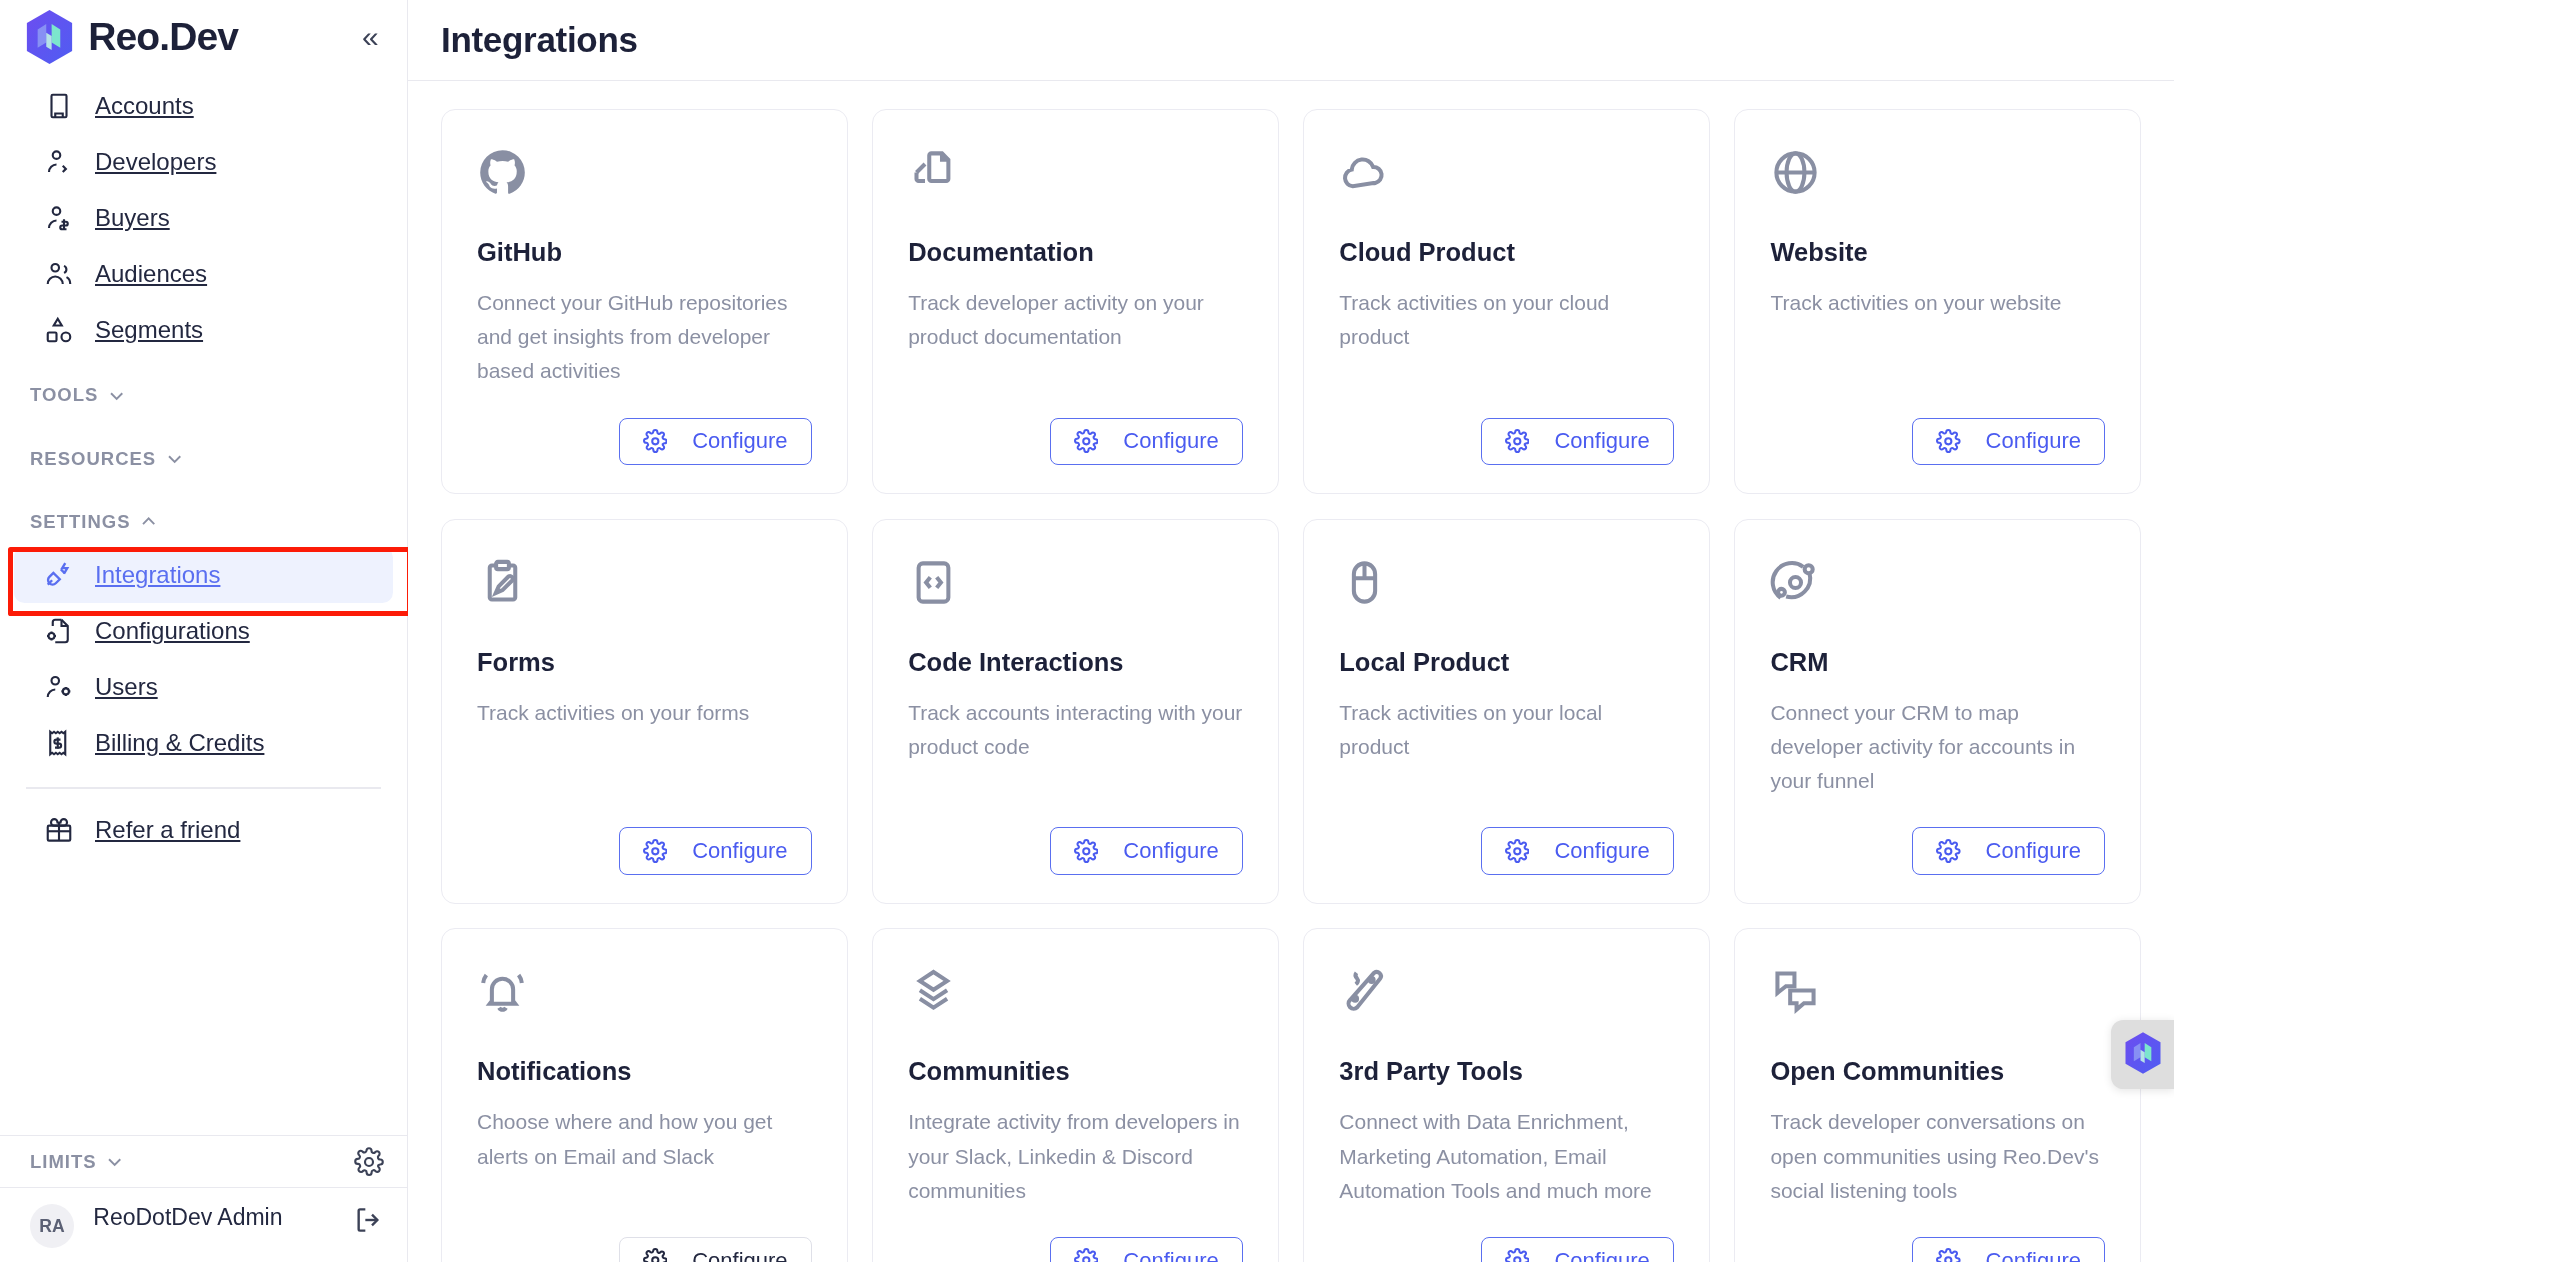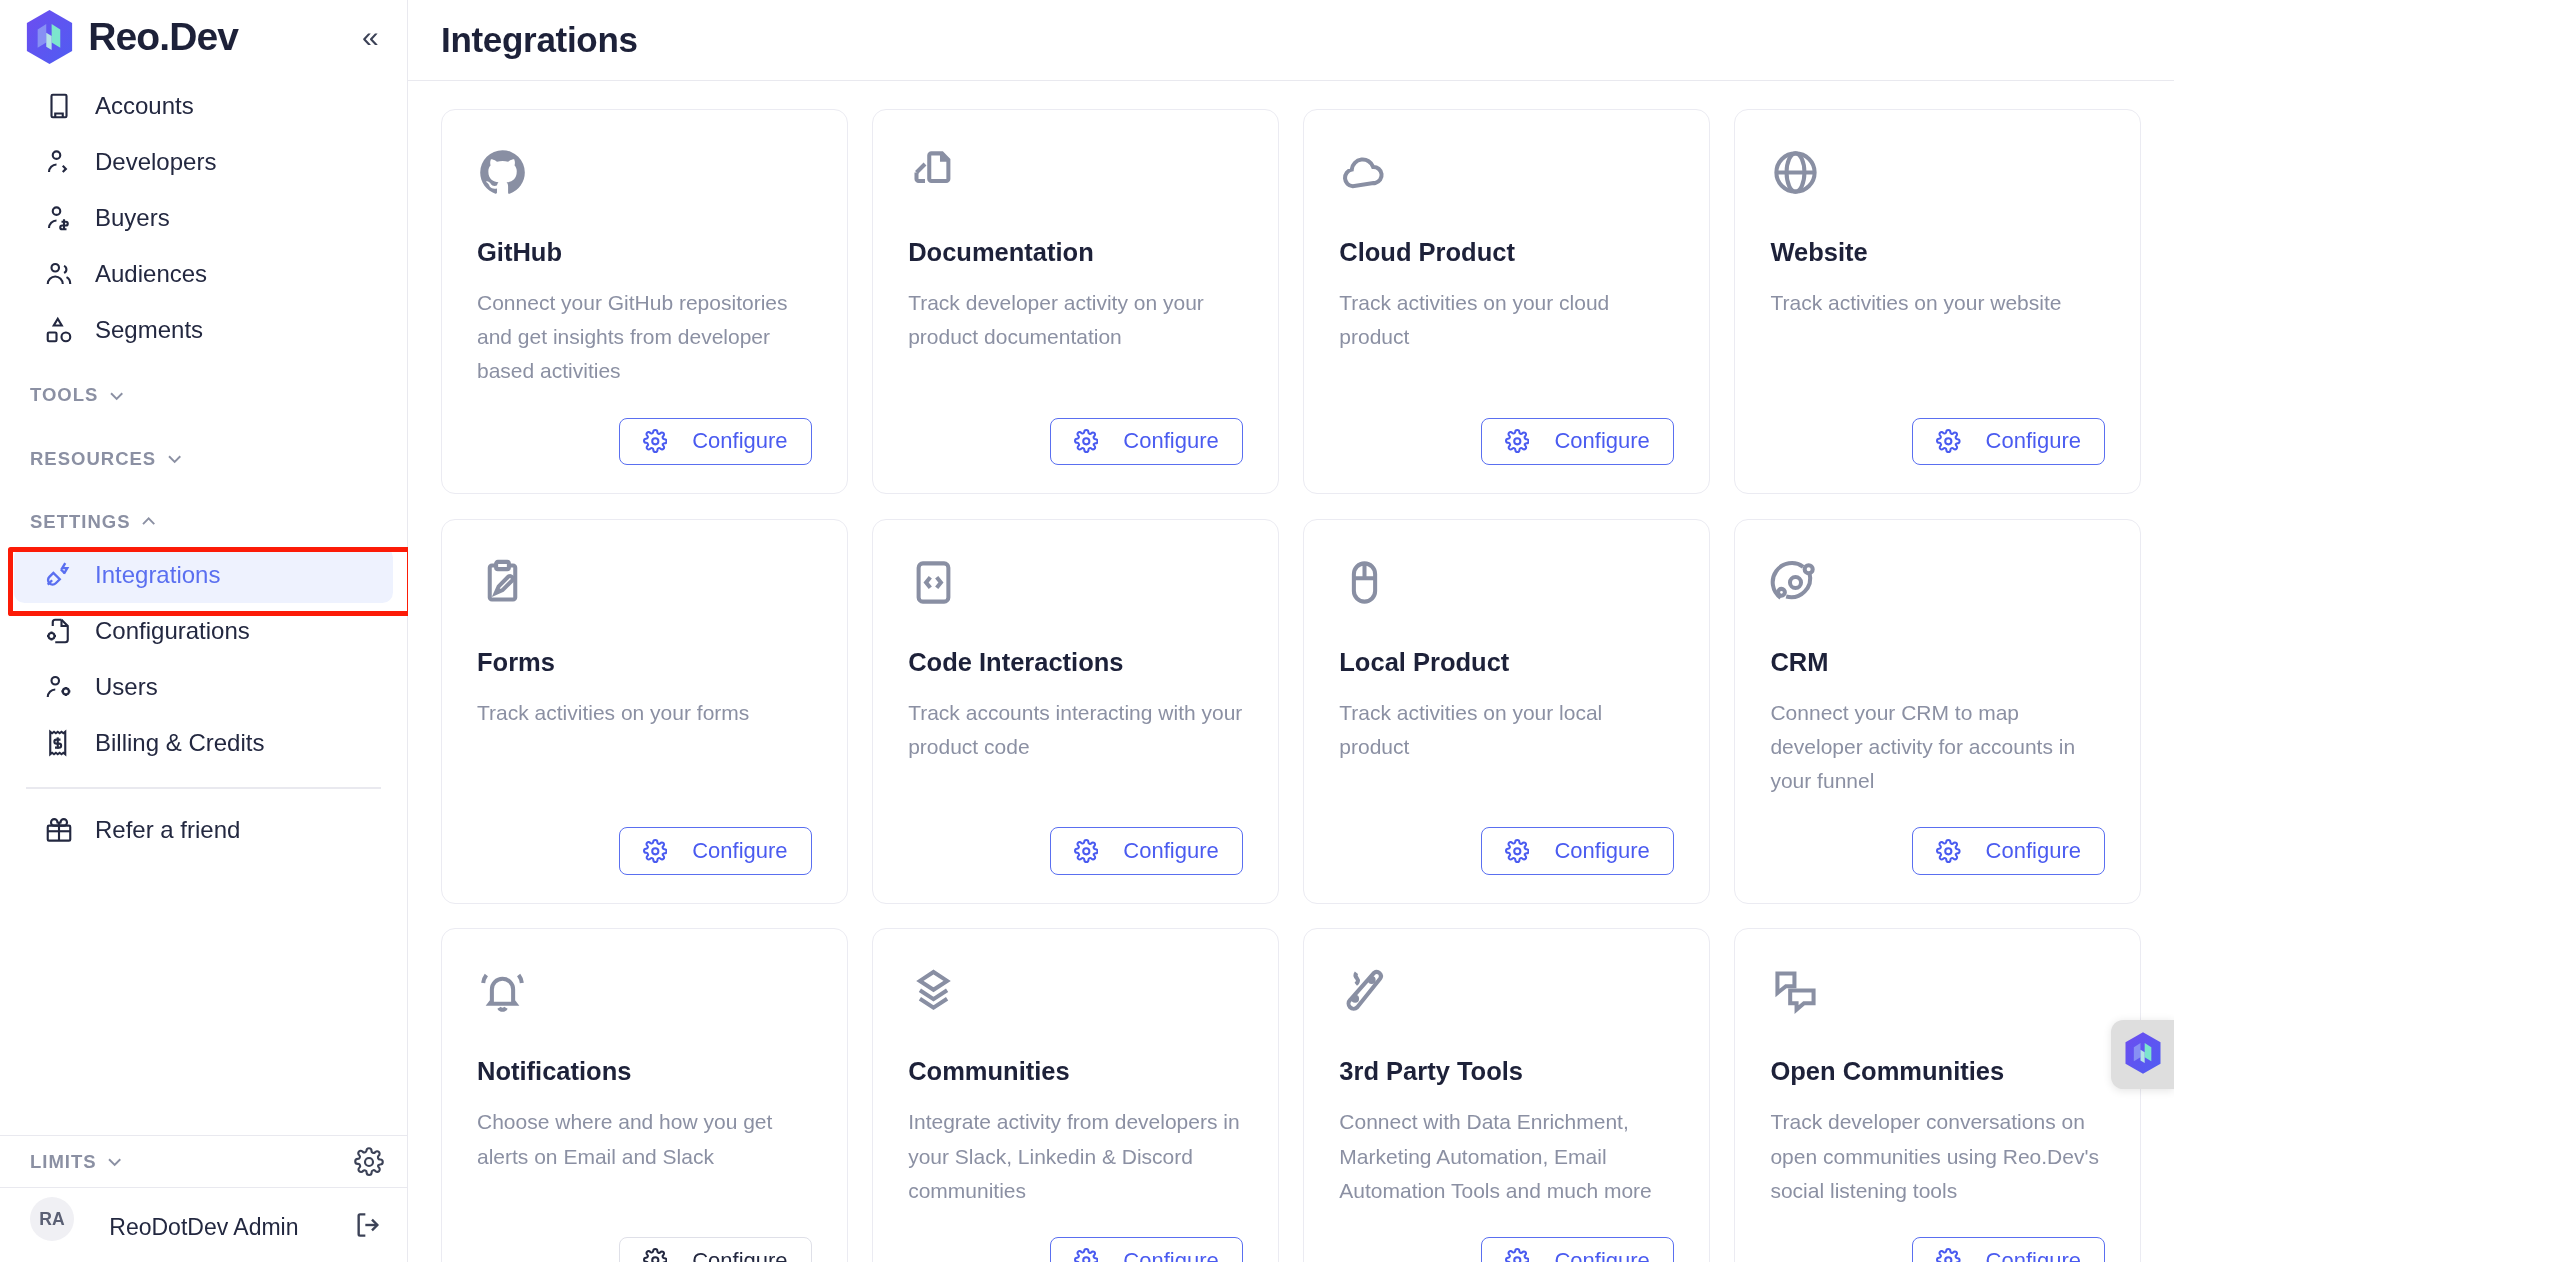--- a/index.html
+++ b/index.html
@@ -37,20 +37,21 @@
   .nav-group { padding: 10.6px 0 0 0; }
   .nav-item {
     display: flex; align-items: center;
     height: 56px;
     padding: 0 21px 0 30px;
     margin: 0 14px;
     border-radius: 10.6px;
     cursor: pointer;
     color: #232840;
     font-size: 24px;
+    text-decoration: underline;
   }
   .nav-item .ic { width: 30px; height: 30px; flex: 0 0 30px; display: block; }
   .nav-item .lbl { margin-left: 21px; white-space: nowrap; }
   .nav-item.active { background: #eef2fe; color: #5a6ff0; }
   .nav-item.active .ic { color: #5a6ff0; }
 
   .sec-head {
     display: flex; align-items: center;
     font-size: 18.5px; font-weight: bold;
     letter-spacing: 1px;
@@ -63,25 +64,24 @@
   .sec-head .chev { margin-left: 8.8px; width: 19.3px; height: 19.3px; display: block; }
   .sec-head.gear-row { justify-content: space-between; padding-right: 23px; margin-top: 0; }
   .sec-head .gear { width: 30px; height: 30px; color: #3c4257; cursor: pointer; }
 
   .divider { height: 1.8px; background: #e9e9ef; margin: 16px 26px 12.3px 26px; }
 
   .spacer { flex: 1 1 auto; }
 
   .limits-wrap { border-top: 1.8px solid #e9e9ef; }
   .user-row {
-    display: flex; align-items: flex-end;
+    display: flex; align-items: flex-start;
     border-top: 1.8px solid #e9e9ef;
-    padding: 16px 23px 22px 30px;
+    padding: 16px 23px 29px 30px;
     height: 76px;
-    gap: 16px;
   }
   .avatar {
     width: 44px; height: 44px; border-radius: 50%;
     background: #f0f0f4; color: #5b6074;
     font-size: 17.6px; font-weight: bold;
     display: flex; align-items: center; justify-content: center;
     flex: 0 0 44px;
   }
   .user-name { margin-left: 19.3px; font-size: 23px; color: #232840; }
   .logout { margin-left: auto; width: 32px; height: 32px; color: #3c4257; cursor: pointer; }

